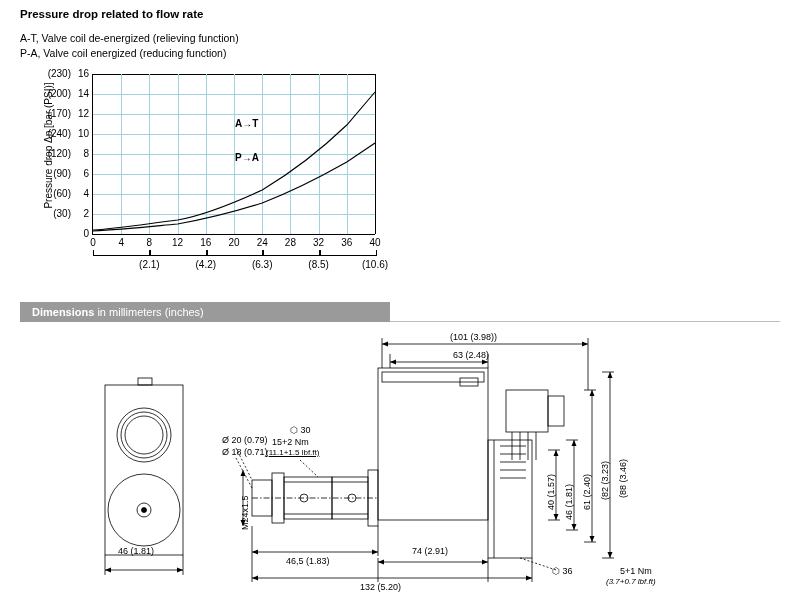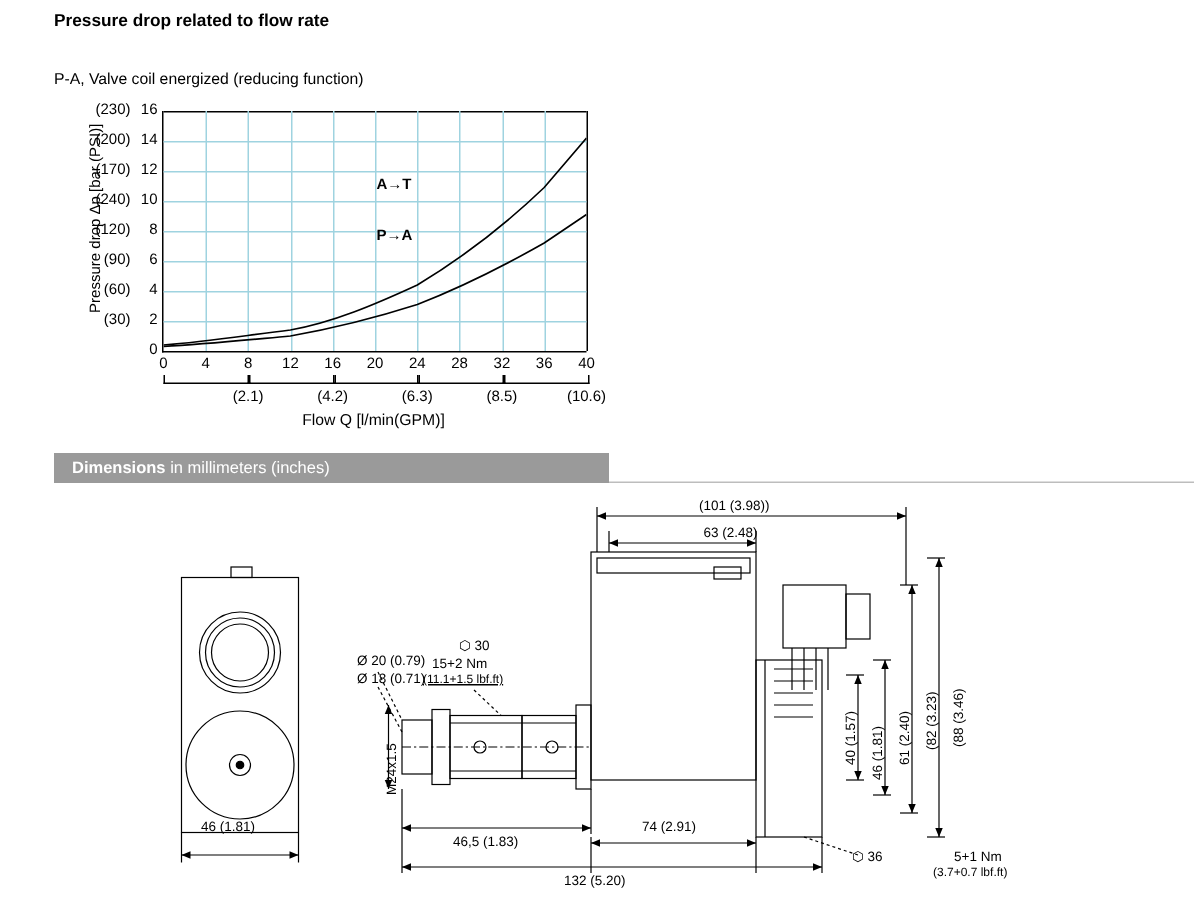--- a/index.html
+++ b/index.html
@@ -10,21 +10,21 @@
   body {
     width: 800px;
     height: 600px;
     position: relative;
     font-family: "Liberation Sans", sans-serif;
     color: #000000;
     overflow: hidden;
   }
   .page {
     position: absolute;
-    left: 16px; top: 0;
+    left: 0; top: 0;
     width: 672px; height: 600px;
   }
 
   
   .section-title {
     position: absolute;
     left: 20px; top: 8px;
     font-size: 11.5px;
     font-weight: bold;
   }
@@ -172,20 +172,21 @@
     transform-origin: left top;
   }
   svg { display: block; }
 </style>
 </head>
 <body>
 
 <div class="page">
 
   <div class="section-title">Pressure drop related to flow rate</div>
+  <div class="legend-line l1">A-T, Valve coil de-energized (relieving function)</div>
   <div class="legend-line l2">P-A, Valve coil energized (reducing function)</div>
 
   <div class="chart-wrap">
 
     <div class="y-axis-title">Pressure drop Δp [bar (PSI)]</div>
 
     <div class="plot">
       <div class="plot-top-border"></div>
       <div class="plot-right-border"></div>
 
@@ -252,21 +253,20 @@
 
       <svg width="282" height="160" viewBox="0 0 282 160" style="position:absolute;left:0;top:0;">
         <path d="M0,156 C28,154 52,150 84.6,146 C112.8,141 141,129 169.2,116 C197.4,99 225.6,78 253.8,51 L282,18" fill="none" stroke="#000000" stroke-width="1.1"></path>
         <path d="M0,157 C28,155.5 52,153 84.6,150 C112.8,145 141,138 169.2,129 C197.4,118 225.6,104 253.8,88 L282,69" fill="none" stroke="#000000" stroke-width="1.1"></path>
       </svg>
 
       <div class="curve-label" style="left:142px; top:44px;">A→T</div>
       <div class="curve-label" style="left:142px; top:78px;">P→A</div>
     </div>
 
-    <div class="x-axis-title">Flow Q [l/min(GPM)]</div>
   </div>
 
   <div class="dim-band">
     <b>Dimensions</b>
     <span>in millimeters (inches)</span>
   </div>
   <div class="dim-rule"></div>
 
   <div class="drawing">
 
@@ -407,16 +407,16 @@
     <div class="dim-text rot" style="left:564px; top:190px;">46 (1.81)</div>
     <div class="dim-text rot" style="left:582px; top:180px;">61 (2.40)</div>
     <div class="dim-text rot" style="left:600px; top:170px;">(82 (3.23)</div>
     <div class="dim-text rot" style="left:618px; top:168px;">(88 (3.46)</div>
 
     <div class="dim-text" style="left:552px; top:236px;">
       <span>⬡</span>
       <span>36</span>
     </div>
     <div class="dim-text" style="left:620px; top:236px;">5+1 Nm</div>
-    <div class="dim-text small" style="left:606px; top:247px;">(3.7+0.7 lbf.ft)</div>
+    <div class="dim-text small" style="left:606px; top:247px;font-style:italic;">(3.7+0.7 lbf.ft)</div>
   </div>
 
 </div>
 
 </body></html>

